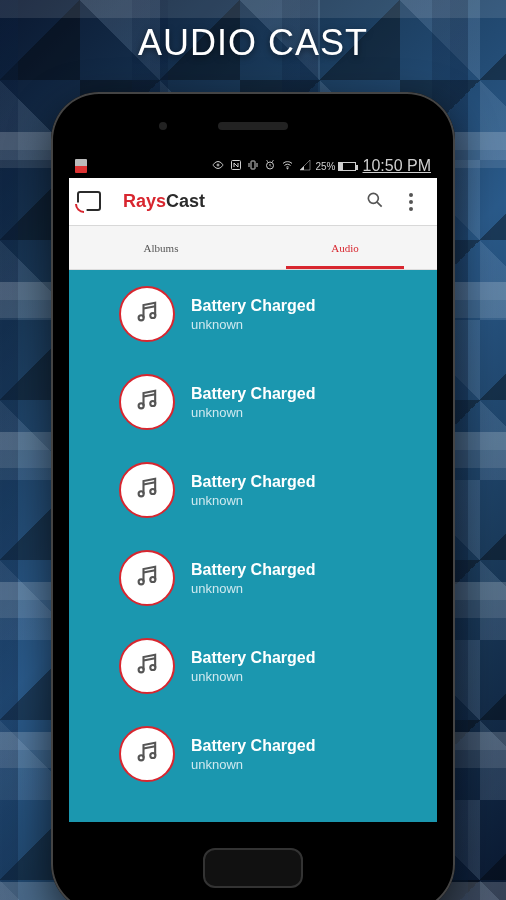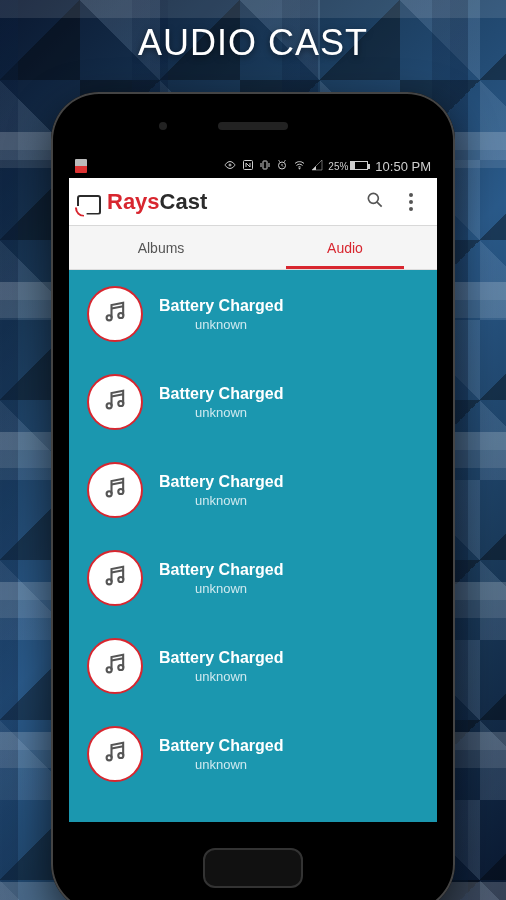--- a/index.html
+++ b/index.html
@@ -104,37 +104,37 @@
   .statusbar .left { display:flex; align-items:center; gap:4px; }
   .statusbar .flex { flex: 1; }
   .statusbar .right { display:flex; align-items:center; gap:5px; }
   .sim-missing {
     width: 12px; height: 14px;
     background: linear-gradient(to top,#d33 50%,#bbb 50%);
     border-radius: 1px;
   }
   .sb-ico { color:#cfcfcf; font-size:12px; }
   .battery {
-    display:inline-flex;gap:2px;
+    display:inline-flex;align-items:center;gap:2px;
   }
   .battery-shell{
     width:18px;height:9px;border:1px solid #cfcfcf;position:relative;
   }
   .battery-shell::after{content:"";position:absolute;right:-3px;top:2px;width:2px;height:5px;background:#cfcfcf;}
   .battery-fill{position:absolute;left:0;top:0;bottom:0;background:#cfcfcf;}
 
   .app-header {
     height: 48px;
     background: #fff;
     border-bottom: 1px solid #d8d8d8;
     display: flex;
     align-items: center;
     padding: 0 8px;
   }
-  .app-header .brand { display:flex; align-items:flex-end; gap:4px; font-weight:700; font-size:22px; }
+  .app-header .brand { display:flex; align-items:flex-start; gap:20px; font-weight:700; font-size:18px; }
   .brand-cast-icon{ width:24px;height:20px;position:relative;margin-right:2px;}
   .brand-cast-icon::before{content:"";position:absolute;inset:0;border:2px solid #2b2b2b;border-radius:3px;border-bottom-left-radius:0;clip-path:polygon(0 0,100% 0,100% 100%,40% 100%,40% 58%,0 58%);}
   .brand-cast-icon .arc{position:absolute;left:-2px;bottom:-2px;width:18px;height:18px;border:2px solid #d8262f;border-radius:50%;clip-path:polygon(0 50%,50% 50%,50% 100%,0 100%);}
   .brand .r{color:#d8262f;}
   .brand .c{color:#2b2b2b;}
   .app-header .spacer{flex:1;}
   .hdr-btn{width:36px;height:36px;display:flex;align-items:center;justify-content:center;color:#555;}
   .dots{display:flex;flex-direction:column;gap:3px;}
   .dots span{width:4px;height:4px;background:#555;border-radius:50%;}
 
@@ -142,48 +142,50 @@
     height: 44px;
     display:flex;
     background:#f5f5f5;
     border-bottom:1px solid #ddd;
   }
   .tab {
     flex:1;
     display:flex;
     align-items:center;
     justify-content:center;
-    font-size:14px;
+    font-size:11px;
     color:#555;
     position:relative;
+    font-family:Liberation Serif, serif;
   }
   .tab.active{color:#d8262f;}
   .tab.active::after{
     content:"";position:absolute;left:18%;right:18%;bottom:0;height:3px;background:#d8262f;
   }
 
   .list {
     flex:1;
     background:#1b97af;
     overflow-y:hidden;
+    padding-left:32px;
   }
   .item{
     display:flex;
     align-items:center;
     gap:16px;
     padding:16px 18px;
   }
   .thumb{
     width:56px;height:56px;border-radius:50%;
     background:#fff;border:2px solid #d8262f;
     display:flex;align-items:center;justify-content:center;
     flex-shrink:0;
   }
   .item-text .title{color:#fff;font-size:16px;font-weight:600;}
-  .item-text .sub{color:#cfe9ef;font-size:13px;margin-top:2px;margin-left:36px;}
+  .item-text .sub{color:#cfe9ef;font-size:13px;margin-top:2px;}
 </style>
 </head>
 <body>
 
 <div class="cubes"></div>
 
 <div class="promo-title">AUDIO CAST</div>
 
 <div class="phone">
   <div class="speaker"></div>
@@ -233,21 +235,21 @@
               <path d="M2 22h20L22 2z" fill="none" stroke="#cfcfcf" stroke-width="1"></path>
               <path d="M2 22h8V14z"></path>
             </svg>
         </span>
         <span class="battery">
           <span style="font-size:10px;">25%</span>
           <span class="battery-shell">
               <span class="battery-fill" style="width:25%"></span>
             </span>
         </span>
-        <span style="font-size:13px;margin-left:2px;">10:50 PM</span>
+        <span style="font-size:16px;margin-left:2px;text-decoration:underline;">10:50 PM</span>
       </div>
     </div>
 
     <div class="app-header">
       <div class="brand">
         <span class="brand-cast-icon">
             <span class="arc"></span>
           </span>
         <span><span class="r">Rays</span><span class="c">Cast</span></span>
       </div>

